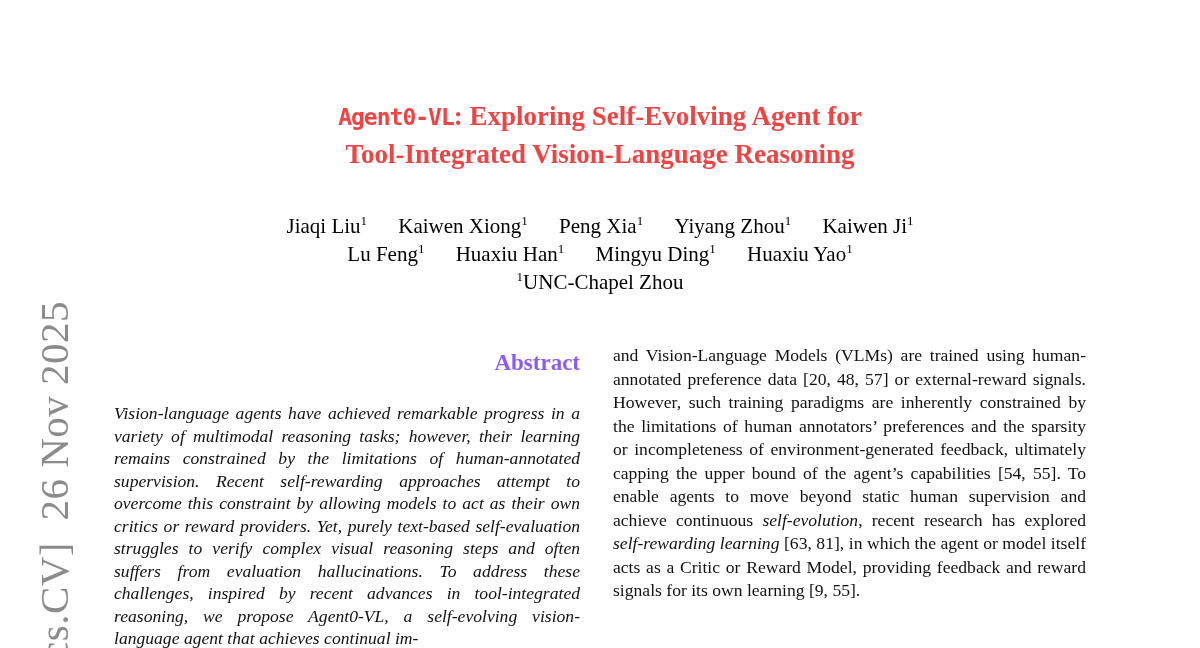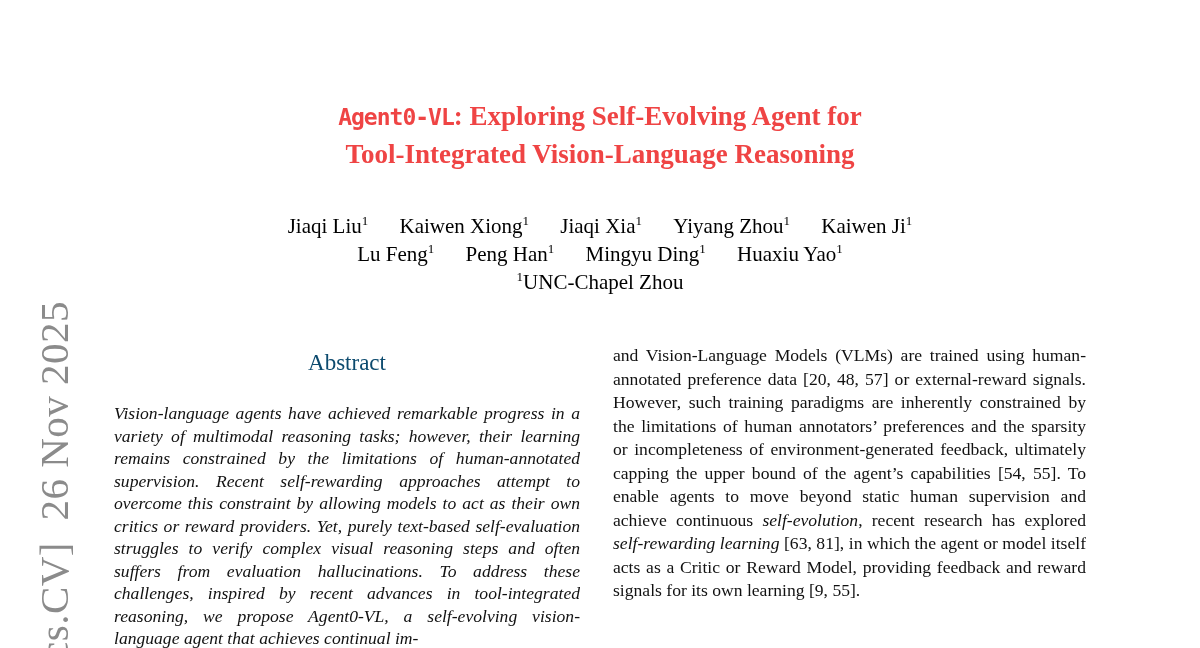--- a/index.html
+++ b/index.html
@@ -77,25 +77,25 @@
     height: 299px;
   }
   .col-right {
     left: 613px;
     top: 344px;
     width: 473px;
     height: 304px;
   }
   .abstract-heading {
     margin: 0 0 26px 0;
-    text-align: center;
+    text-align: right;
     font-size: 23px;
     line-height: 27px;
-    font-weight: normal;
-    color: #0c4a6e;
+    font-weight: bold;
+    color: #8b5cf6;
   }
   .abstract-text {
     margin: 0;
     font-style: italic;
     font-size: 17.6px;
     line-height: 22.55px;
     text-align: justify;
     color: #111111;
   }
   .body-par {
@@ -117,27 +117,27 @@
   <div>
     <span class="title-mono">Agent0-VL</span><span>: Exploring Self-Evolving Agent for</span>
   </div>
   <div>Tool-Integrated Vision-Language Reasoning</div>
 </div>
 
 <div class="authors-block">
   <div>
     <span class="author"><span>Jiaqi Liu</span><sup>1</sup></span>
     <span class="author"><span>Kaiwen Xiong</span><sup>1</sup></span>
-    <span class="author"><span>Jiaqi Xia</span><sup>1</sup></span>
+    <span class="author"><span>Peng Xia</span><sup>1</sup></span>
     <span class="author"><span>Yiyang Zhou</span><sup>1</sup></span>
     <span class="author"><span>Kaiwen Ji</span><sup>1</sup></span>
   </div>
   <div>
     <span class="author"><span>Lu Feng</span><sup>1</sup></span>
-    <span class="author"><span>Peng Han</span><sup>1</sup></span>
+    <span class="author"><span>Huaxiu Han</span><sup>1</sup></span>
     <span class="author"><span>Mingyu Ding</span><sup>1</sup></span>
     <span class="author"><span>Huaxiu Yao</span><sup>1</sup></span>
   </div>
   <div>
     <sup>1</sup><span>UNC-Chapel Zhou</span>
   </div>
 </div>
 
 <div class="col col-left">
   <h2 class="abstract-heading">Abstract</h2>

